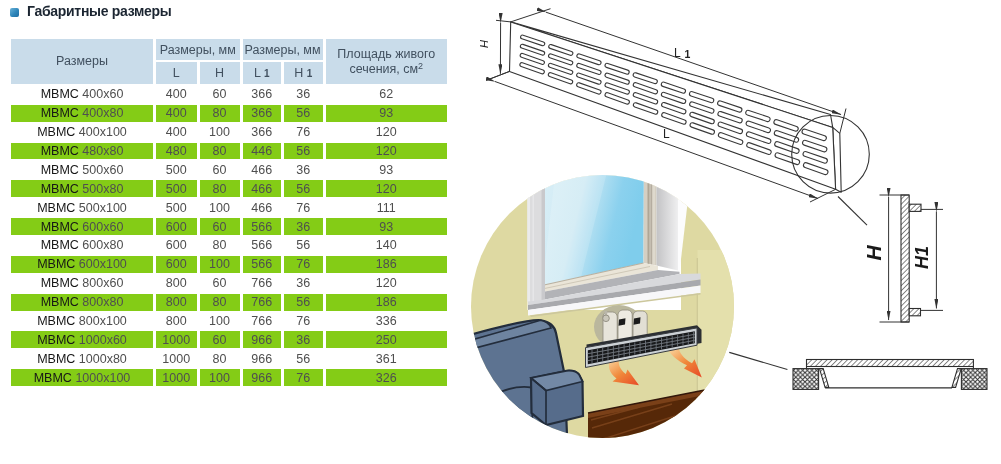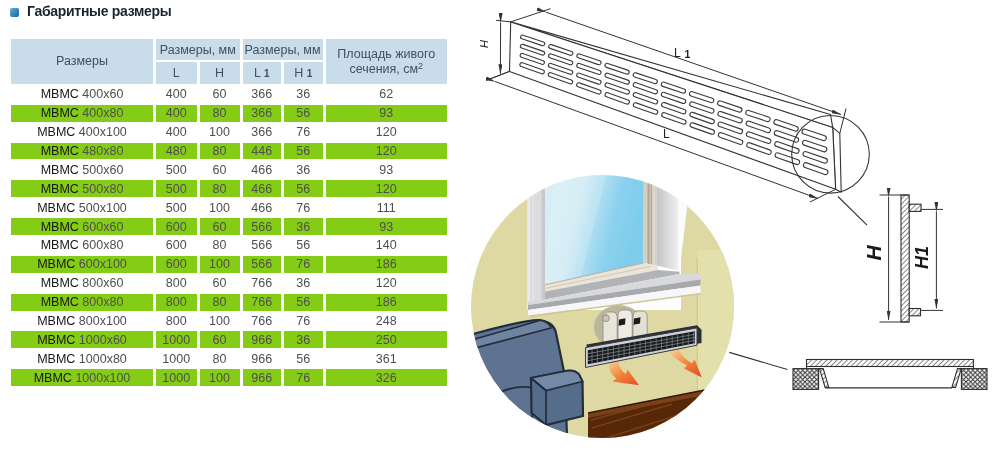--- a/index.html
+++ b/index.html
@@ -141,21 +141,21 @@
         <td class="b">766</td>
         <td class="b">56</td>
         <td>186</td>
       </tr>
 <tr>
         <td class="mod"><span class="mn">МВМС</span> 800х100</td>
         <td>800</td>
         <td>100</td>
         <td class="b">766</td>
         <td class="b">76</td>
-        <td>248</td>
+        <td>336</td>
       </tr>
 <tr class="alt">
         <td class="mod"><span class="mn">МВМС</span> 1000х60</td>
         <td>1000</td>
         <td>60</td>
         <td class="b">966</td>
         <td class="b">36</td>
         <td>250</td>
       </tr>
 <tr>

